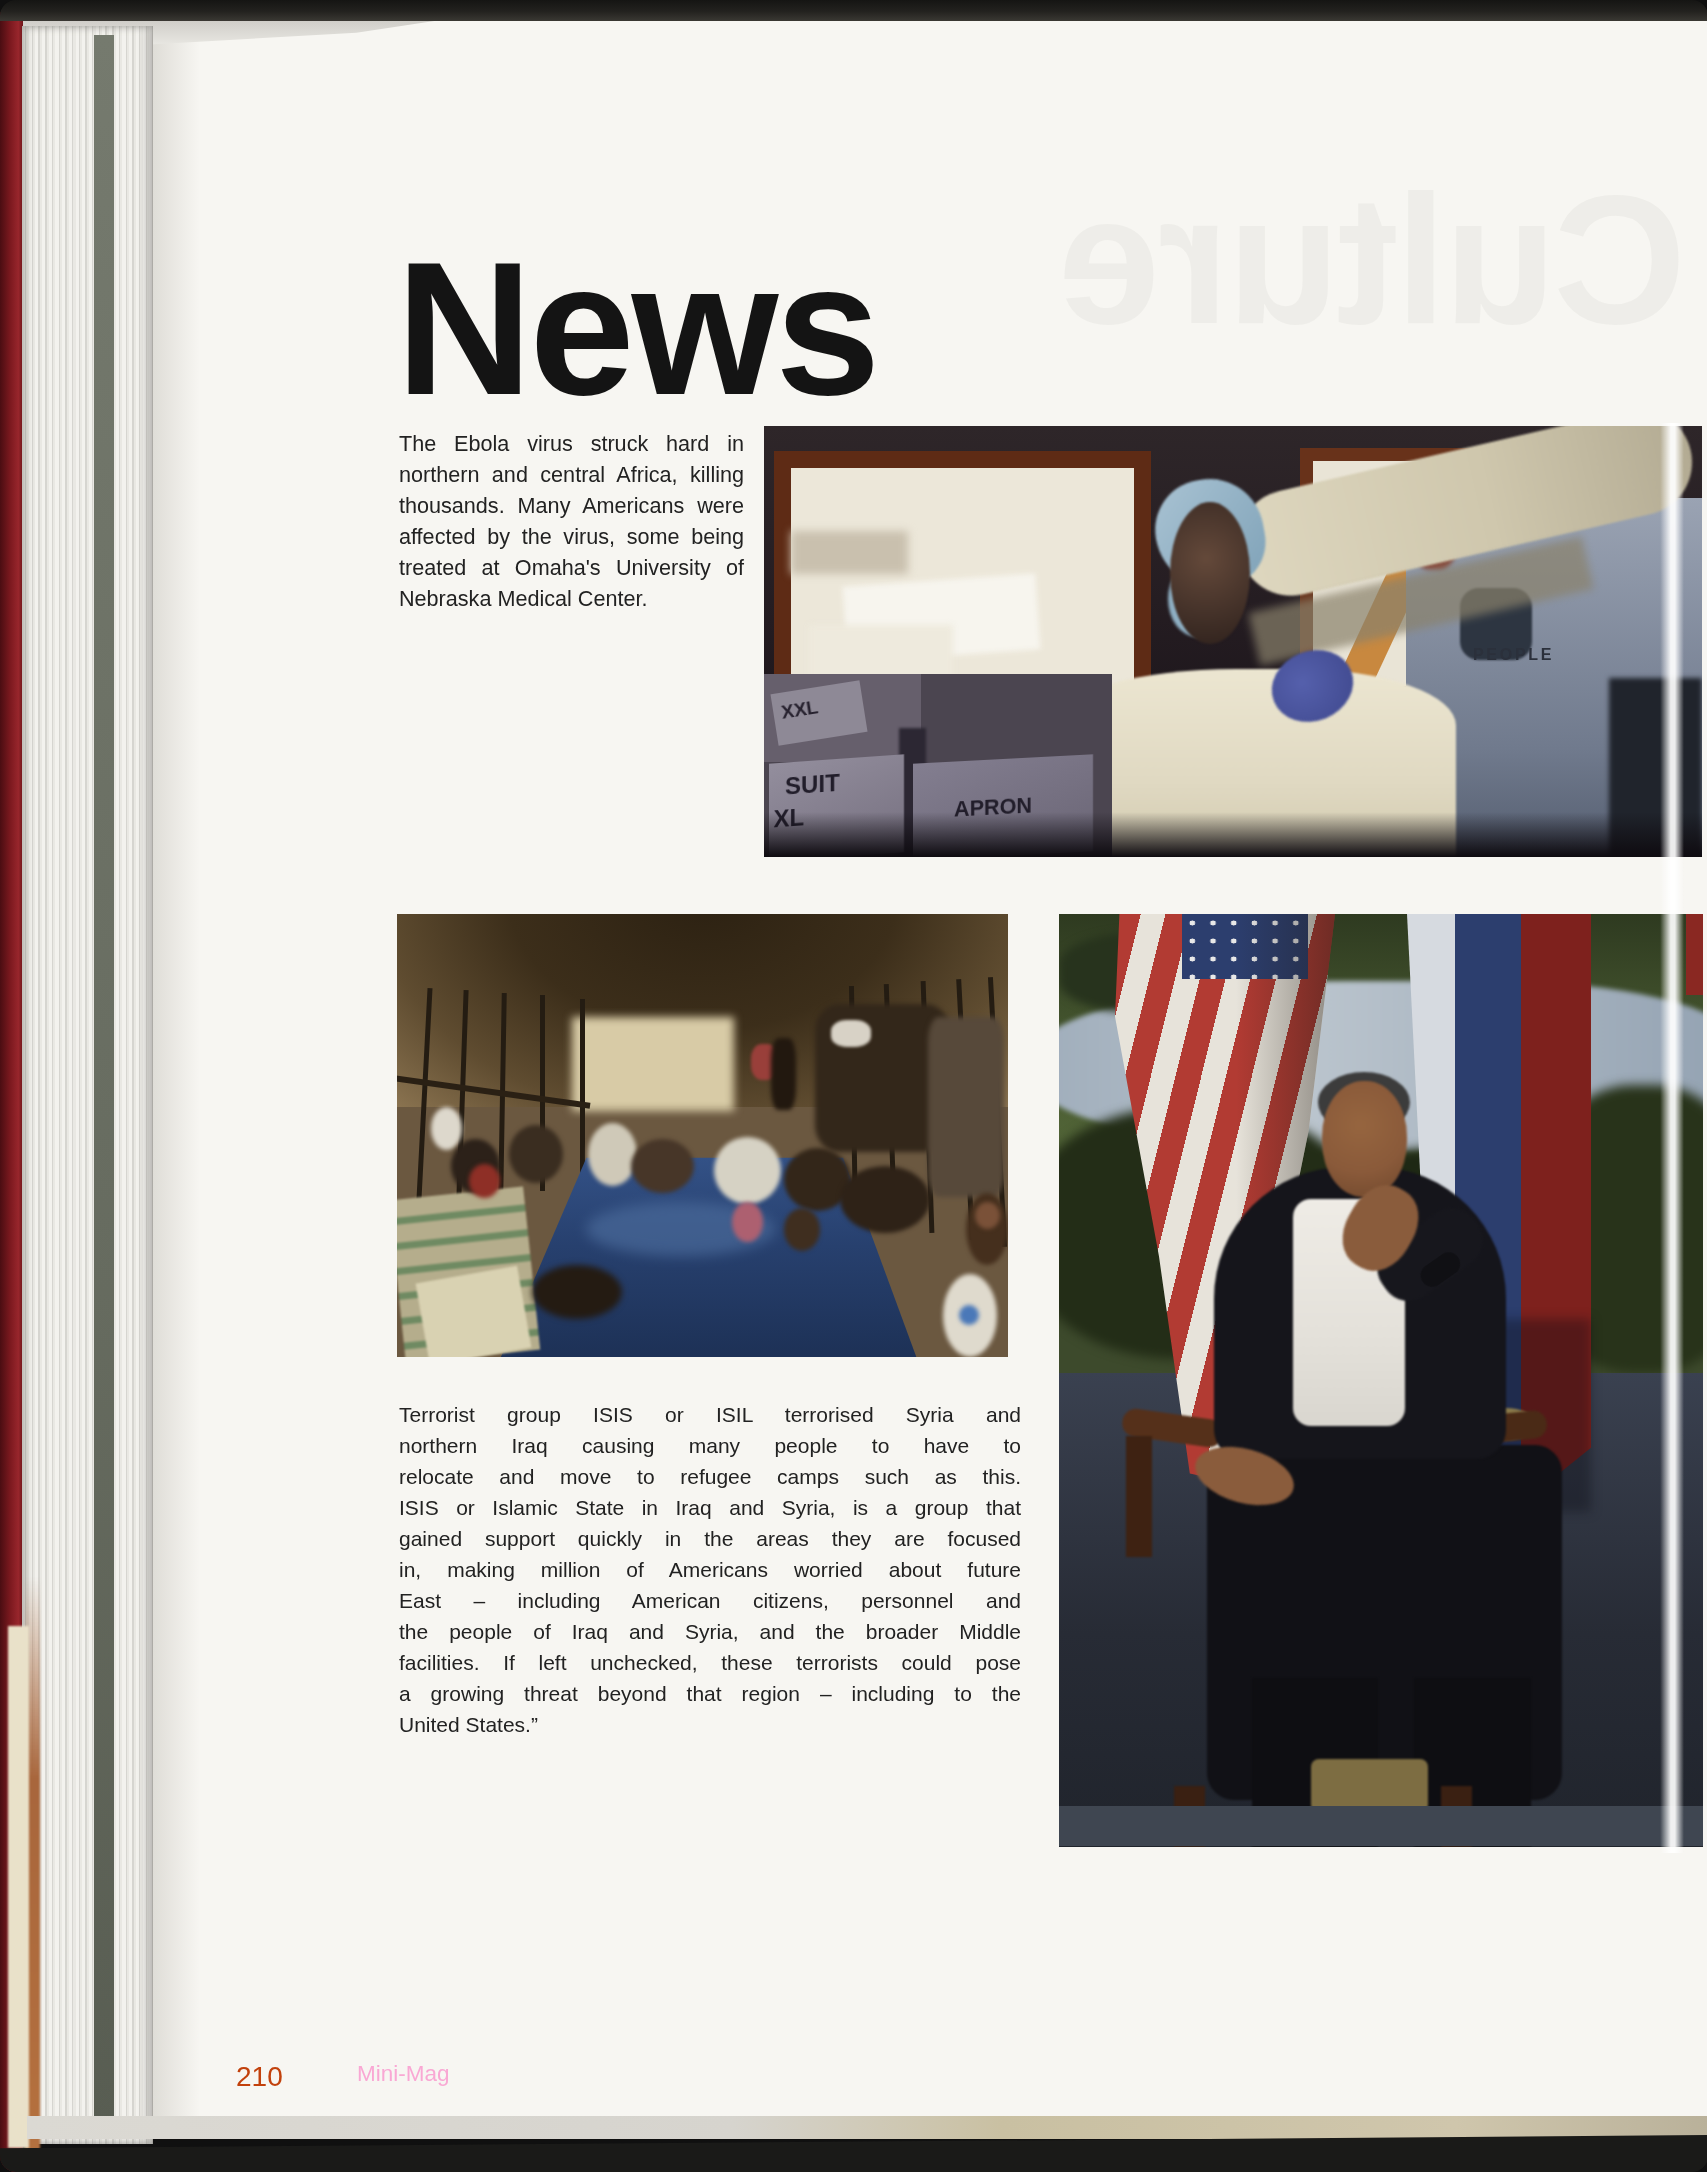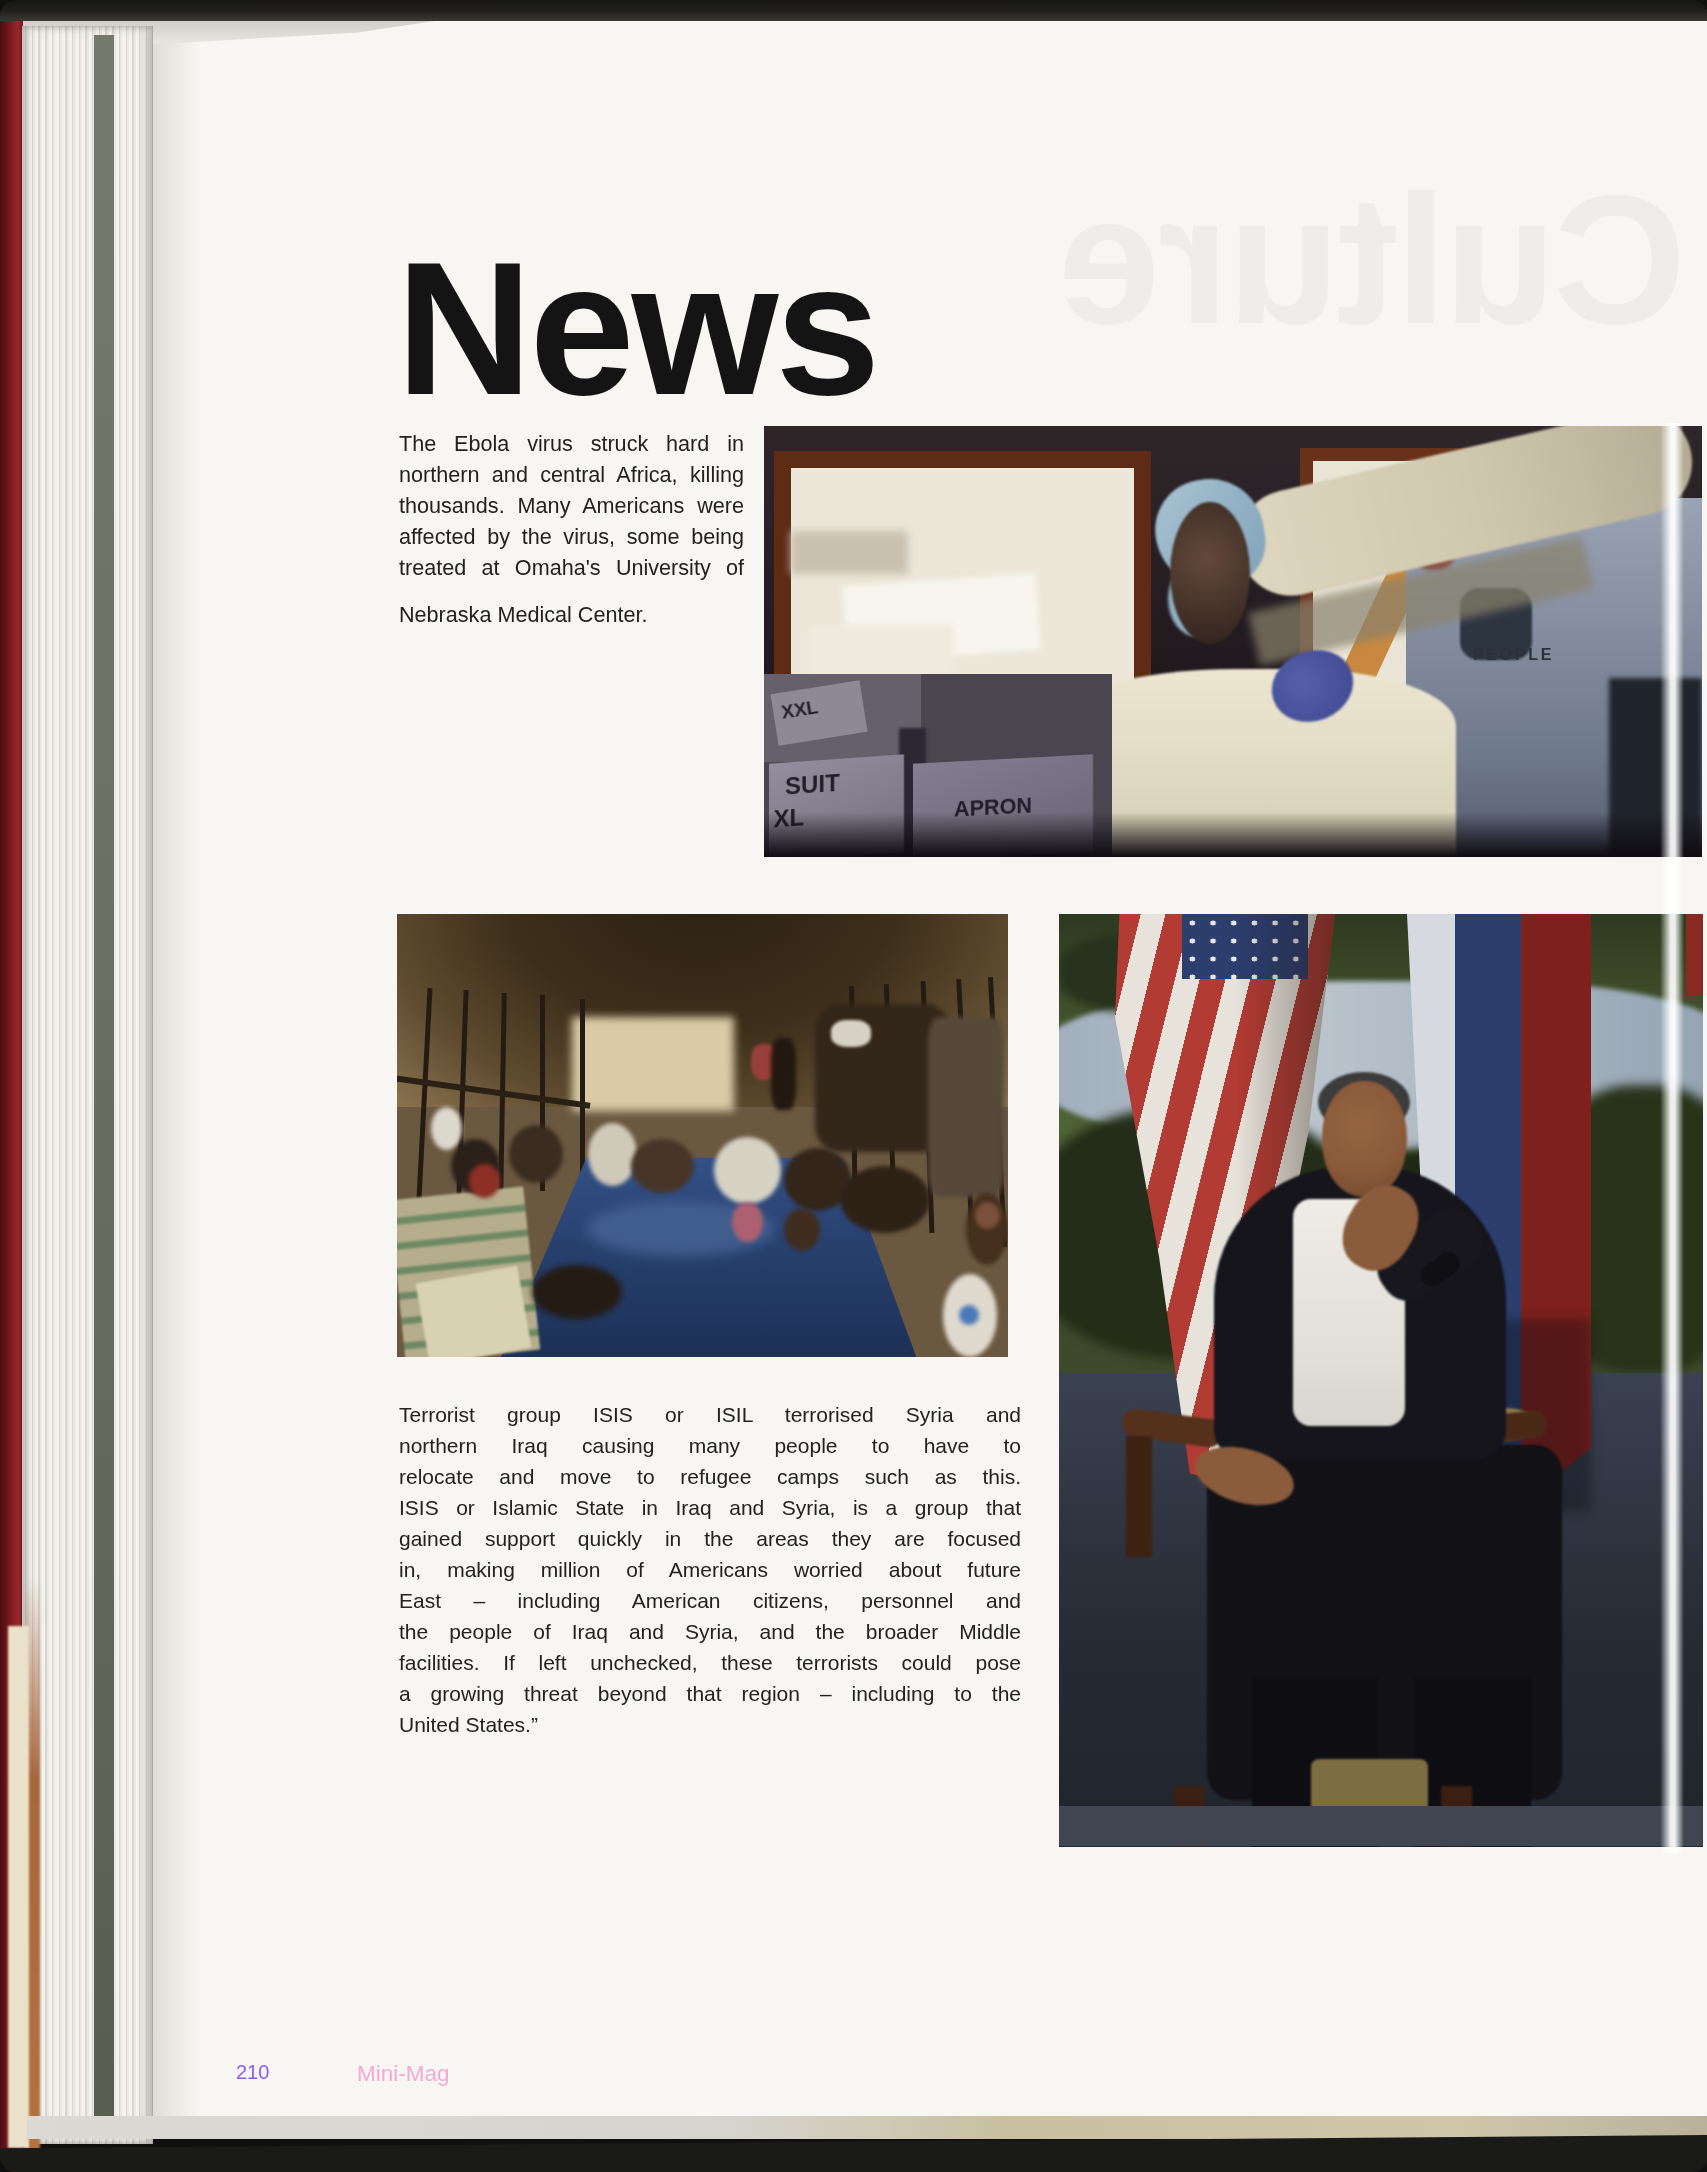--- a/index.html
+++ b/index.html
@@ -38,27 +38,27 @@
   
   #ghost-text{left:571px;top:153px;width:1115px;z-index:11;
     font-size:184px;font-weight:700;letter-spacing:-2.7px;color:#7d7d76;opacity:.065;
     transform:scaleX(-1);white-space:nowrap;}
 
   
   #headline{left:396px;top:234px;z-index:13;font-size:189px;line-height:1;
     font-weight:700;letter-spacing:-3.1px;color:var(--ink,#141414);}
   #ebola-text{left:399px;top:428px;width:345px;z-index:13;color:#222;}
   #ebola-text .jl{font-size:21.6px;line-height:31px;text-align:justify;text-align-last:justify;}
-  #ebola-text .jl.last{text-align-last:left;margin-top:16px;}
+  #ebola-text .jl.last{text-align-last:left;}
   #isis-text{left:399px;top:1399px;width:622px;z-index:13;color:#222;}
   #isis-text .jl{font-size:21px;line-height:31px;text-align:justify;text-align-last:justify;}
   #isis-text .jl.last{text-align-last:left;}
 
   
-  #footer-num{left:236px;top:2061px;z-index:13;font-size:20px;color:#8b5cf6;}
+  #footer-num{left:236px;top:2061px;z-index:13;font-size:28px;color:#c2410c;}
   #footer-section{left:357px;top:2061px;z-index:13;font-size:22.5px;color:#f9a8d4;}
 
   
   #photo-ebola{left:764px;top:426px;width:938px;height:431px;z-index:13;overflow:hidden;background:#ec4899;}
   .pe-wall{left:0;top:0;width:100%;height:100%;
     background:linear-gradient(180deg,#2e2629 0%,#241c21 45%,#140f15 100%);}
   .pe-win-left{left:10px;top:25px;width:377px;height:267px;background:#ece7d9;
     border:17px solid #5e2b15;box-sizing:border-box;}
   .pe-roofline{left:0;top:63px;width:117px;height:43px;background:#c9c0ae;filter:blur(4px);}
   .pe-table{left:54px;top:112px;width:193px;height:76px;background:#f7f5ee;filter:blur(2.7px);transform:rotate(-4deg);}

